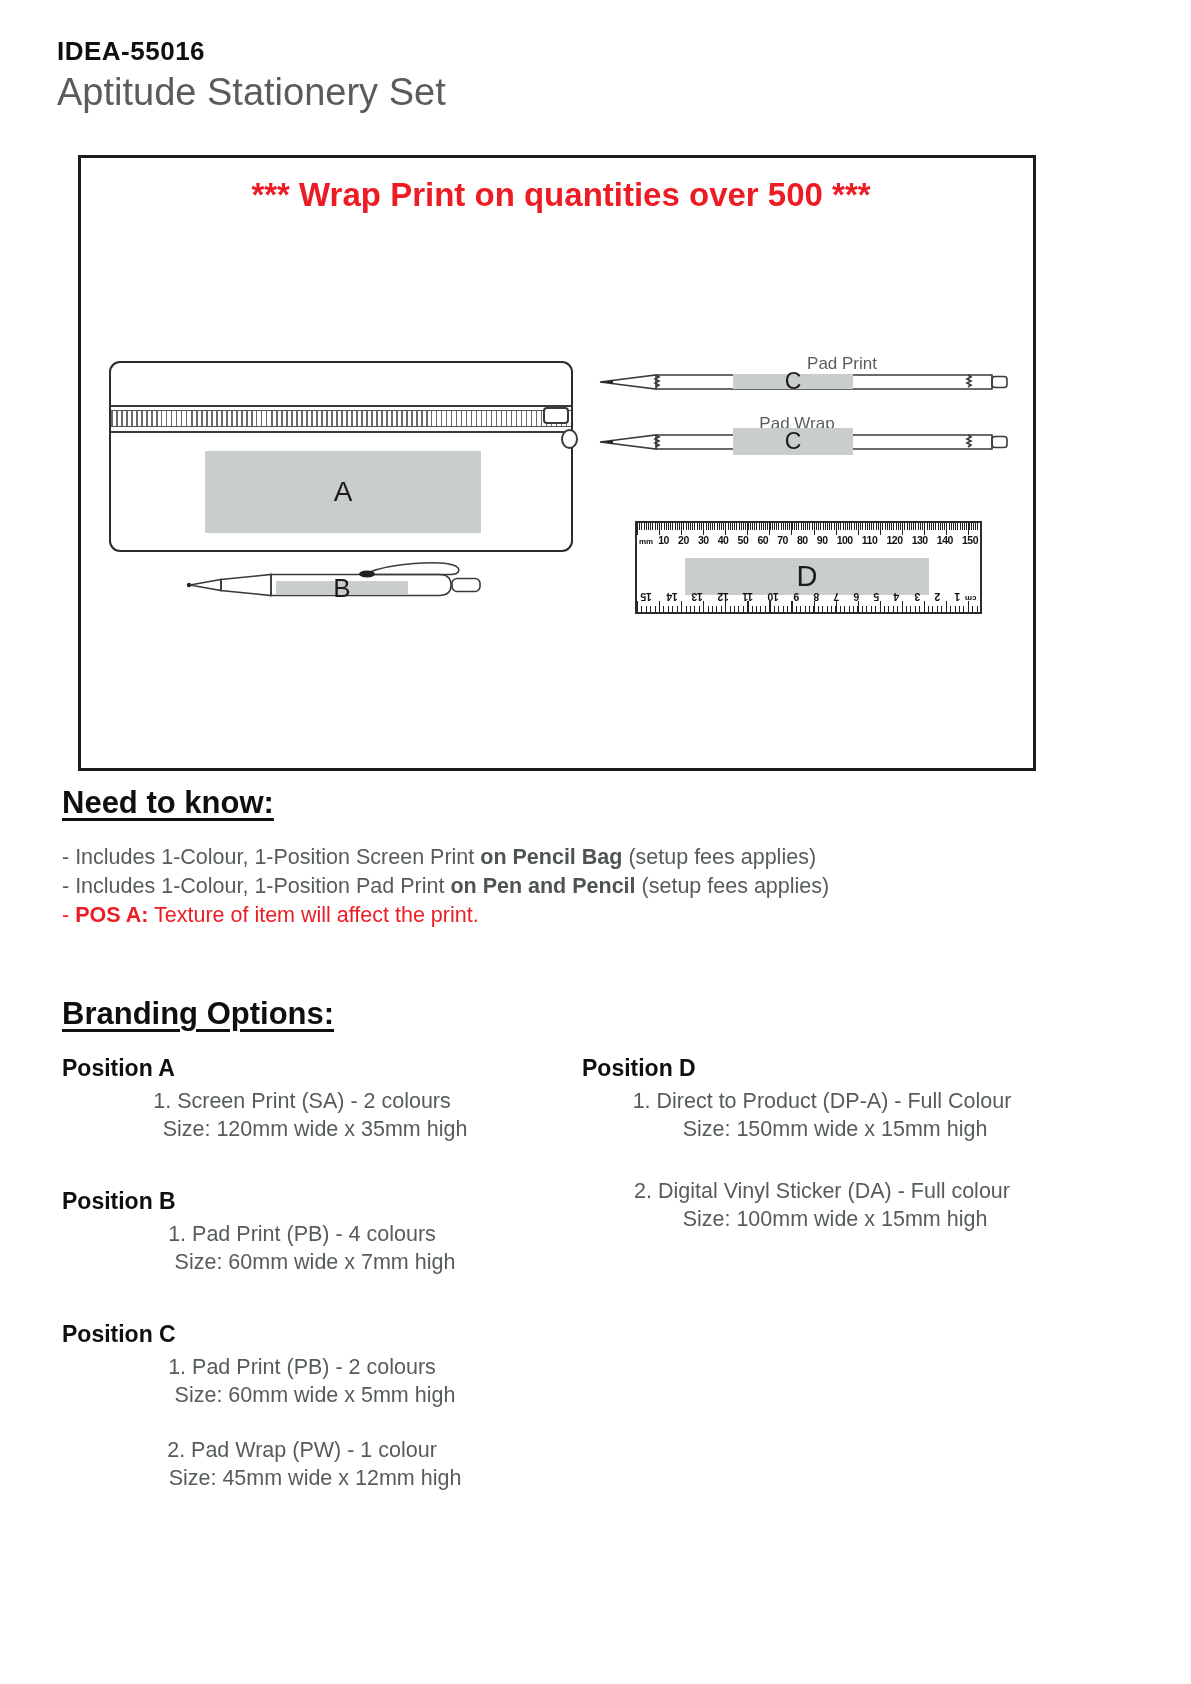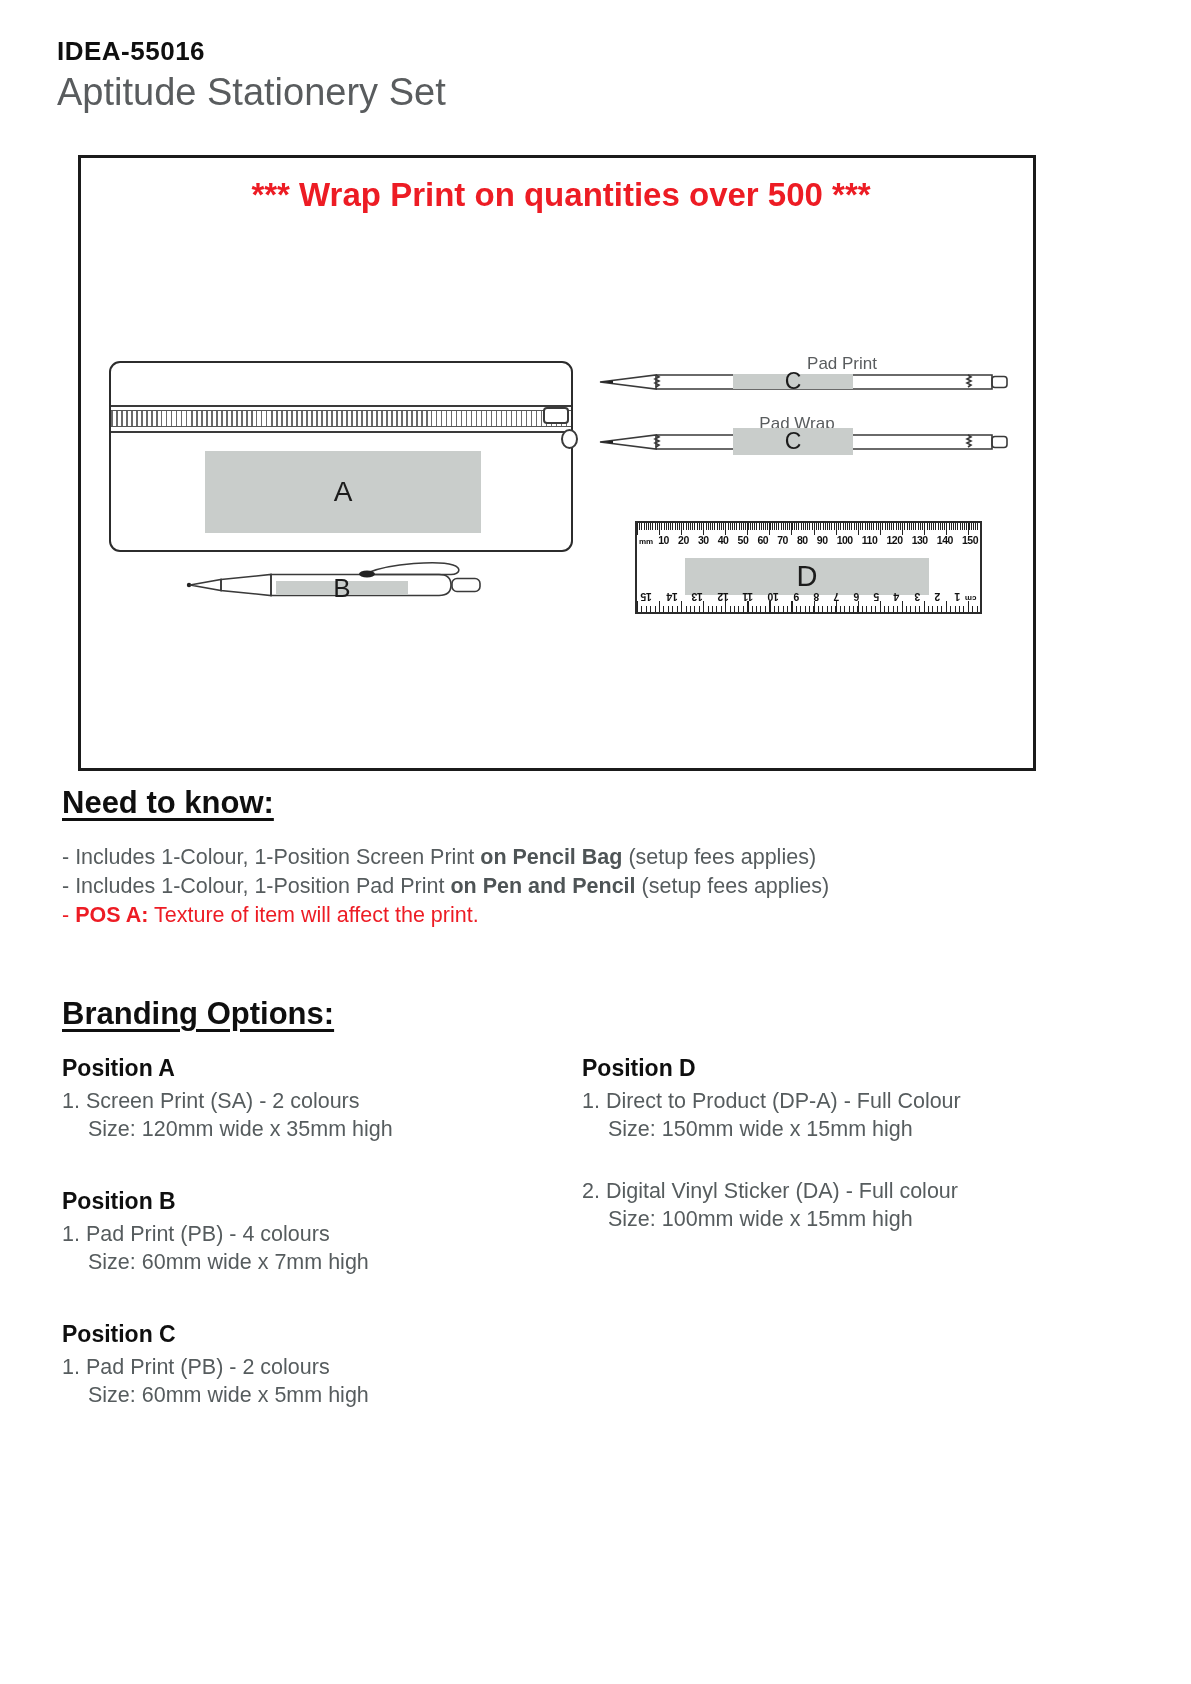--- a/index.html
+++ b/index.html
@@ -78,21 +78,21 @@
   .red-line { color:#ed1c24; }
   .red-line b { color:#ed1c24; }
 
   
   .branding-head { position:absolute; left:62px; top:996px; }
   .col { position:absolute; top:1055px; width:480px; }
   .col-left { left:62px; }
   .col-right { left:582px; }
   .pos-block { margin-bottom:45px; }
   .pos-title { font-size:23px; font-weight:bold; color:#0f0f0f; margin-bottom:5px; }
-  .pos-option { font-size:21.5px; color:#565c5e; line-height:28px; margin-bottom:27px; }
+  .pos-option { font-size:21.5px; color:#565c5e; line-height:28px; margin-bottom:27px;text-align:center; }
   .pos-option .size { padding-left:26px; }
   svg .ln { stroke:#3a3a3a; fill:none; stroke-width:1.6; }
   svg .fill-dark { fill:#222; stroke:none; }
 </style>
 </head>
 <body>
 
 <div class="page">
 
   <div class="hdr">
@@ -235,20 +235,24 @@
         <div>1. Pad Print (PB) - 4 colours</div>
         <div class="size">Size: 60mm wide x 7mm high</div>
       </div>
     </div>
     <div class="pos-block">
       <div class="pos-title">Position C</div>
       <div class="pos-option">
         <div>1. Pad Print (PB) - 2 colours</div>
         <div class="size">Size: 60mm wide x 5mm high</div>
       </div>
+      <div class="pos-option">
+        <div>2. Pad Wrap (PW) - 1 colour</div>
+        <div class="size">Size: 45mm wide x 12mm high</div>
+      </div>
     </div>
   </div>
 
   <div class="col col-right">
     <div class="pos-block">
       <div class="pos-title">Position D</div>
       <div class="pos-option">
         <div>1. Direct to Product (DP-A) - Full Colour</div>
         <div class="size">Size: 150mm wide x 15mm high</div>
       </div>

